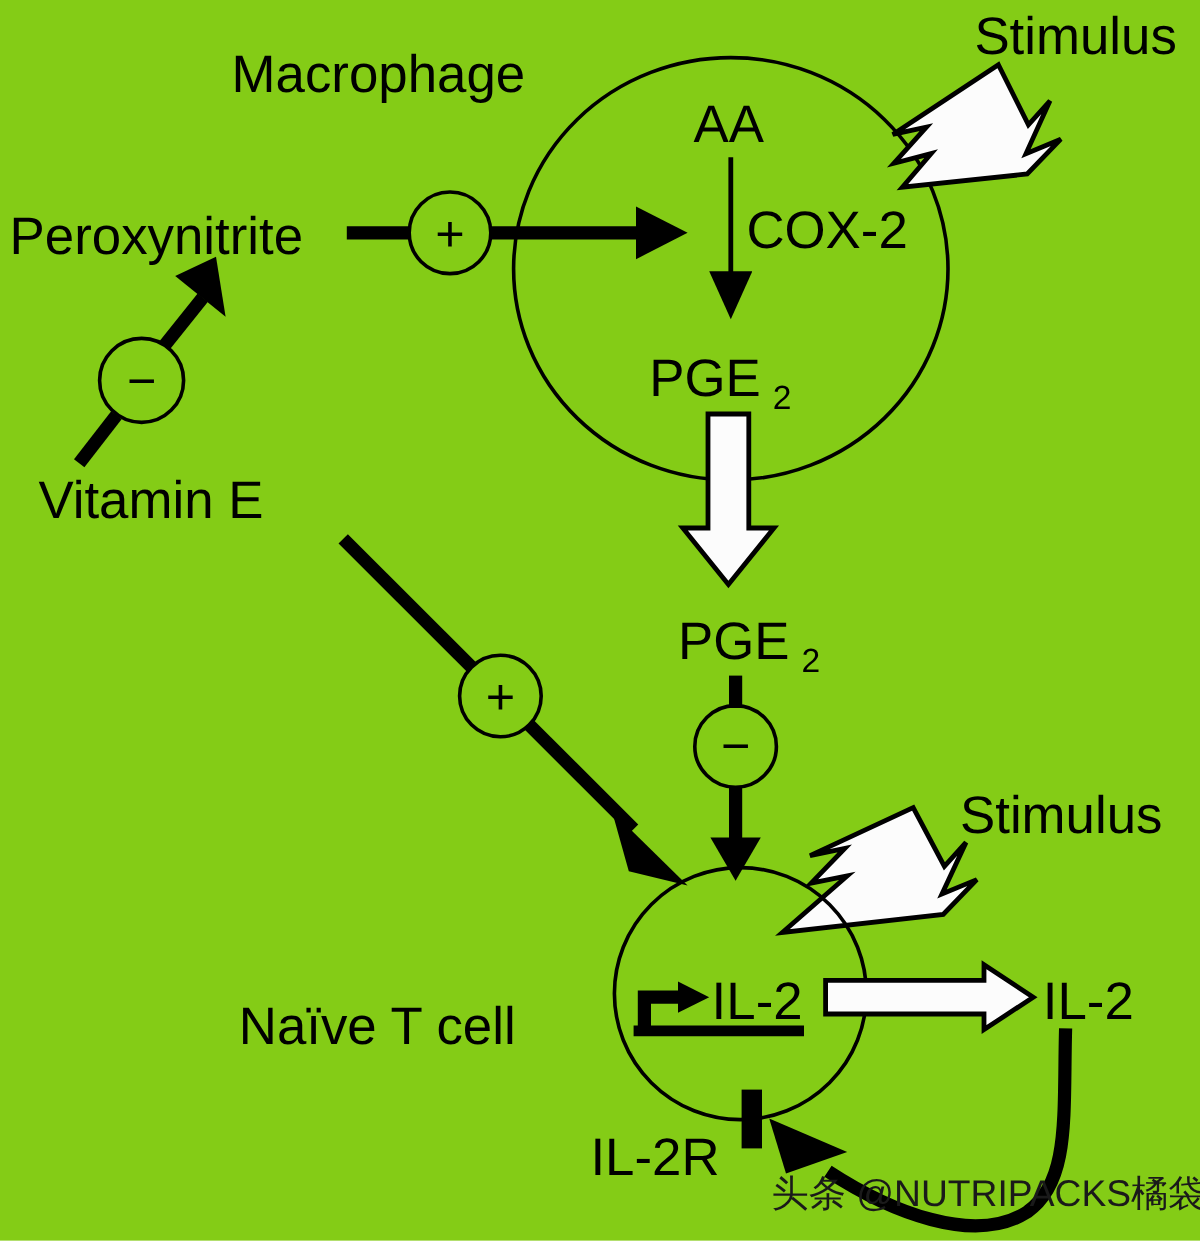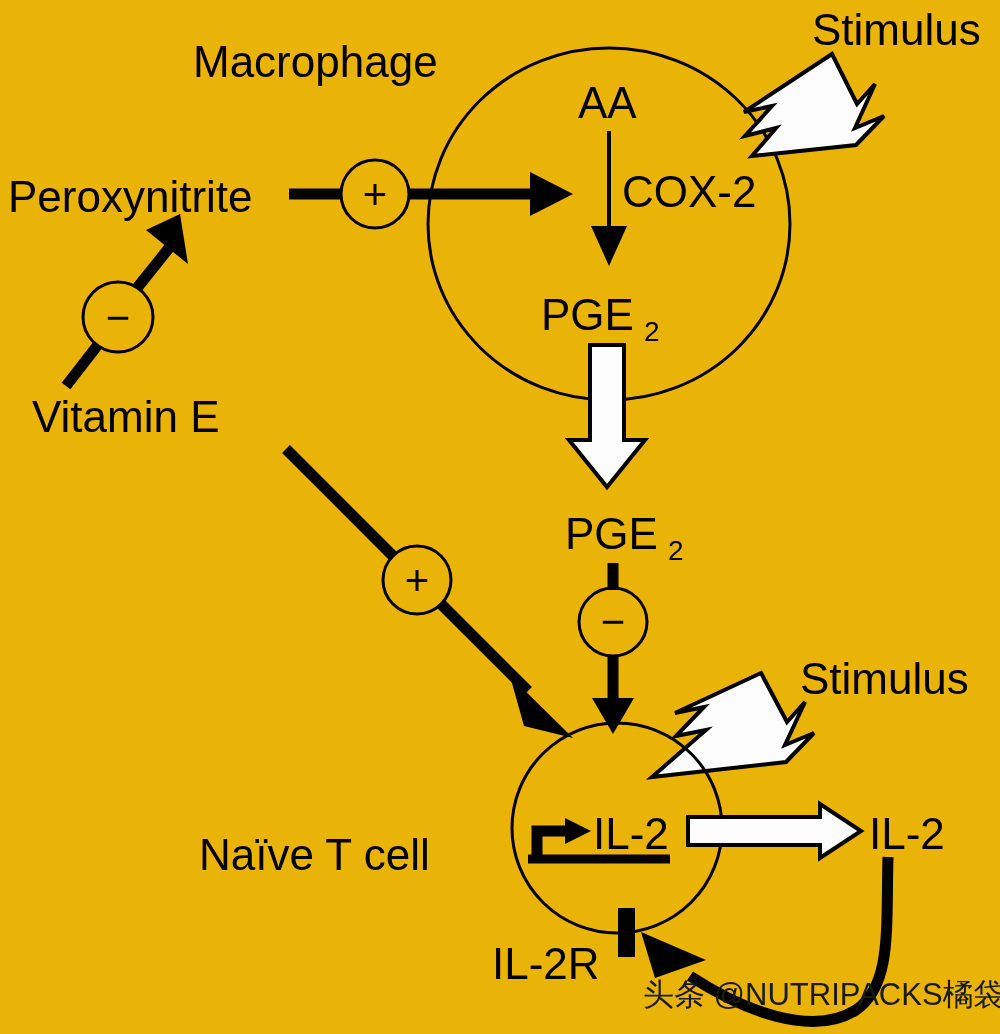--- a/index.html
+++ b/index.html
@@ -4,21 +4,21 @@
 <style>
   html, body {
     margin: 0;
     padding: 0;
     background: #ffffff;
   }
   #canvas {
     position: relative;
     width: 1000px;
     height: 1034px;
-    background: #eab308;
+    background: #84cc16;
     overflow: hidden;
     font-family: "Liberation Sans", sans-serif;
   }
   #diagram-svg {
     position: absolute;
     top: 0;
     left: 0;
     width: 1000px;
     height: 1034px;
   }

